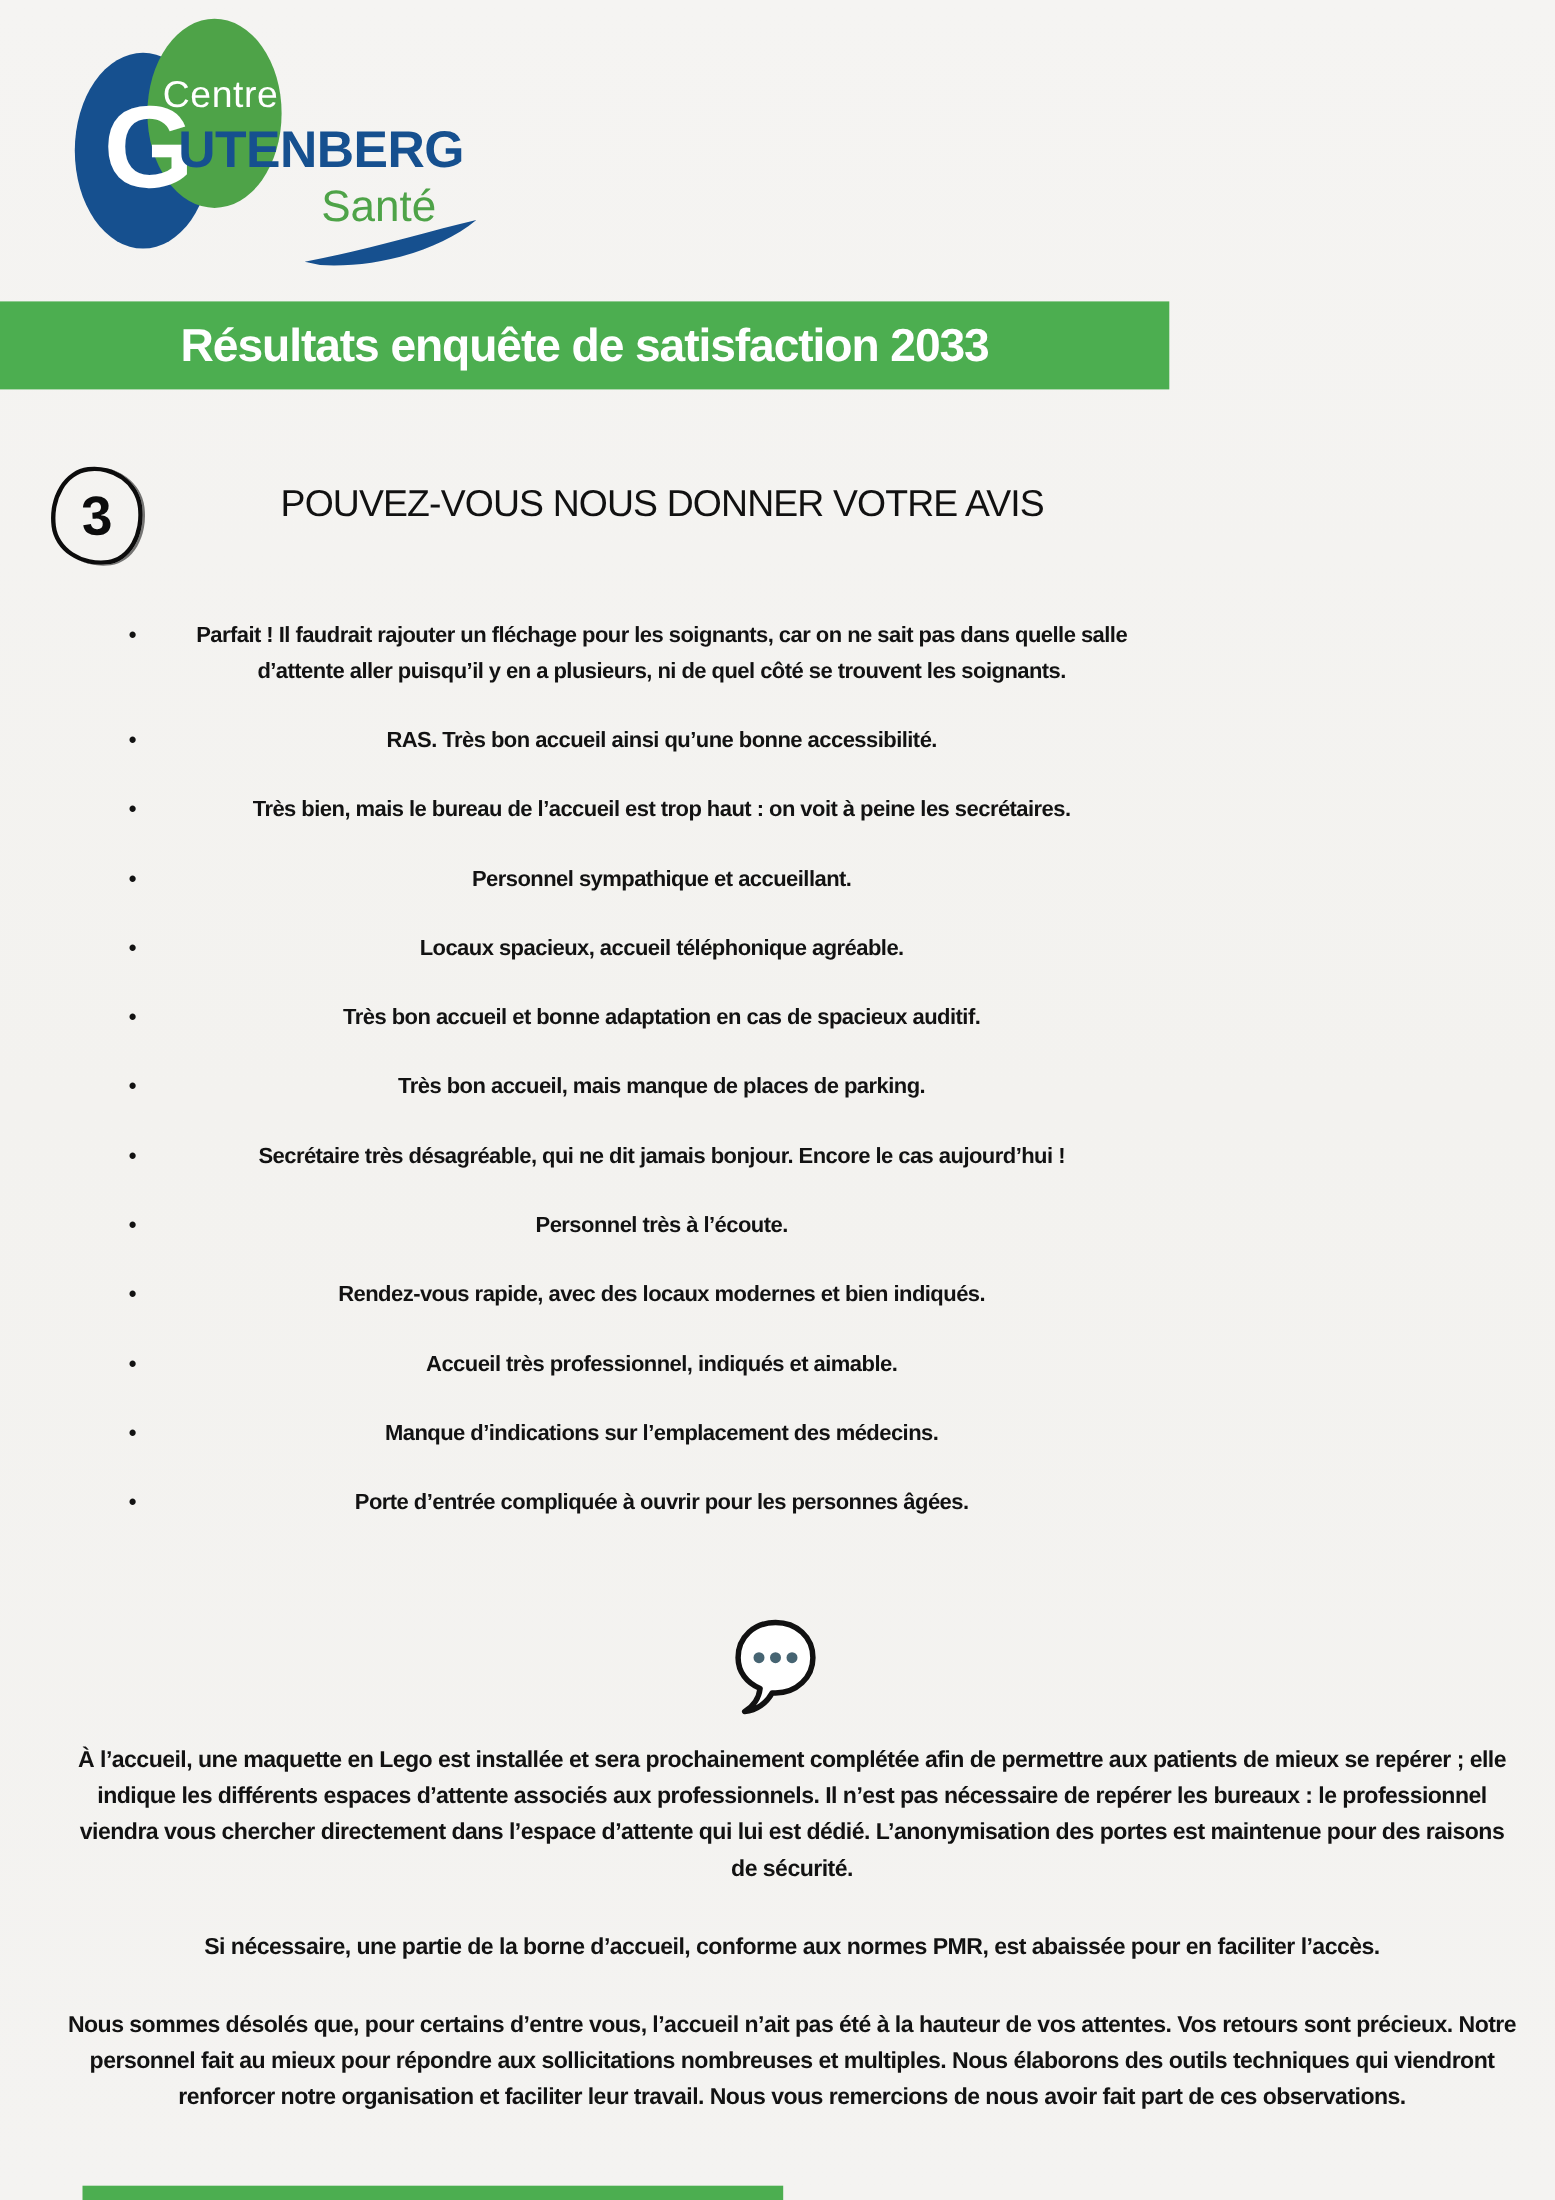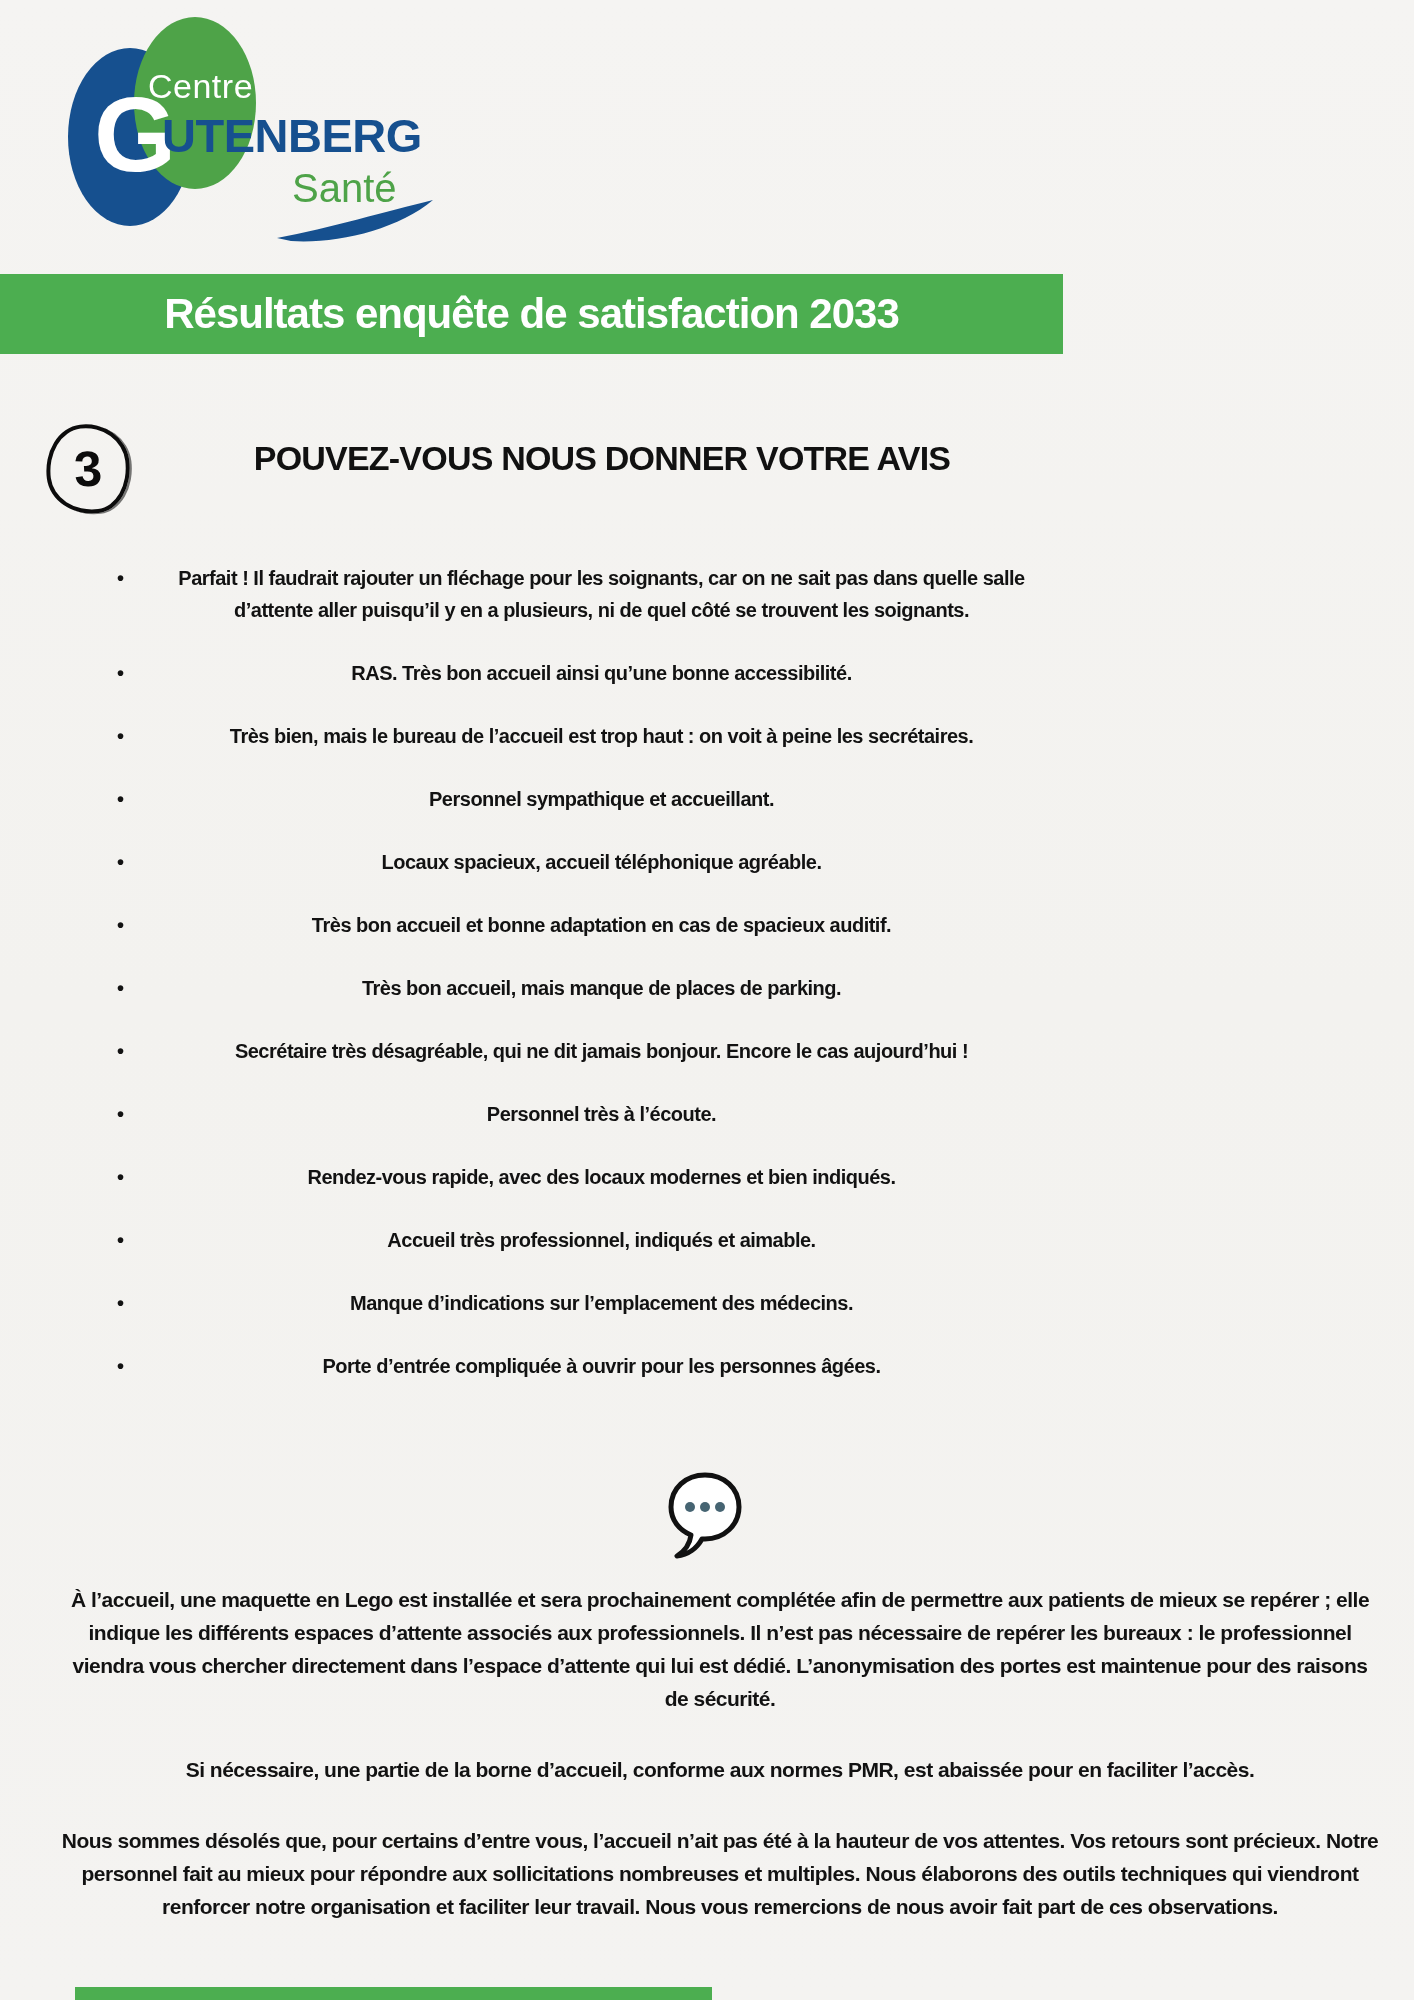--- a/index.html
+++ b/index.html
@@ -34,21 +34,21 @@
     position:absolute; left:46px; top:424px; width:76px; height:82px;
     border:4px solid #0c0c0c;
     border-radius:47% 53% 44% 56% / 55% 46% 54% 45%;
     transform:rotate(-7deg);
     display:flex; align-items:center; justify-content:center;
     box-shadow:2px 1px 0 0 rgba(12,12,12,0.55);
   }
   .circle-number span { font-size:50px; font-weight:bold; color:#0c0c0c; transform:rotate(4deg); }
   .question-heading {
     position:absolute; left:140px; top:428px; width:924px;
-    text-align:center; font-size:34px; font-weight:bold; line-height:60px;
+    text-align:center; font-size:34px; font-weight:normal; line-height:60px;
     color:#111111; letter-spacing:-0.8px;
   }
 
   
   .feedback { position:absolute; left:115px; top:562px; width:950px; margin:0; padding:0; list-style:none; }
   .feedback li {
     position:relative; margin:0 0 31px 0; padding-left:23px;
     font-size:20px; font-weight:bold; line-height:32px; letter-spacing:-0.5px; color:#121212;text-align:center;
   }
   .feedback li::before { content:"•"; position:absolute; left:2px; top:0; font-size:20px; }

